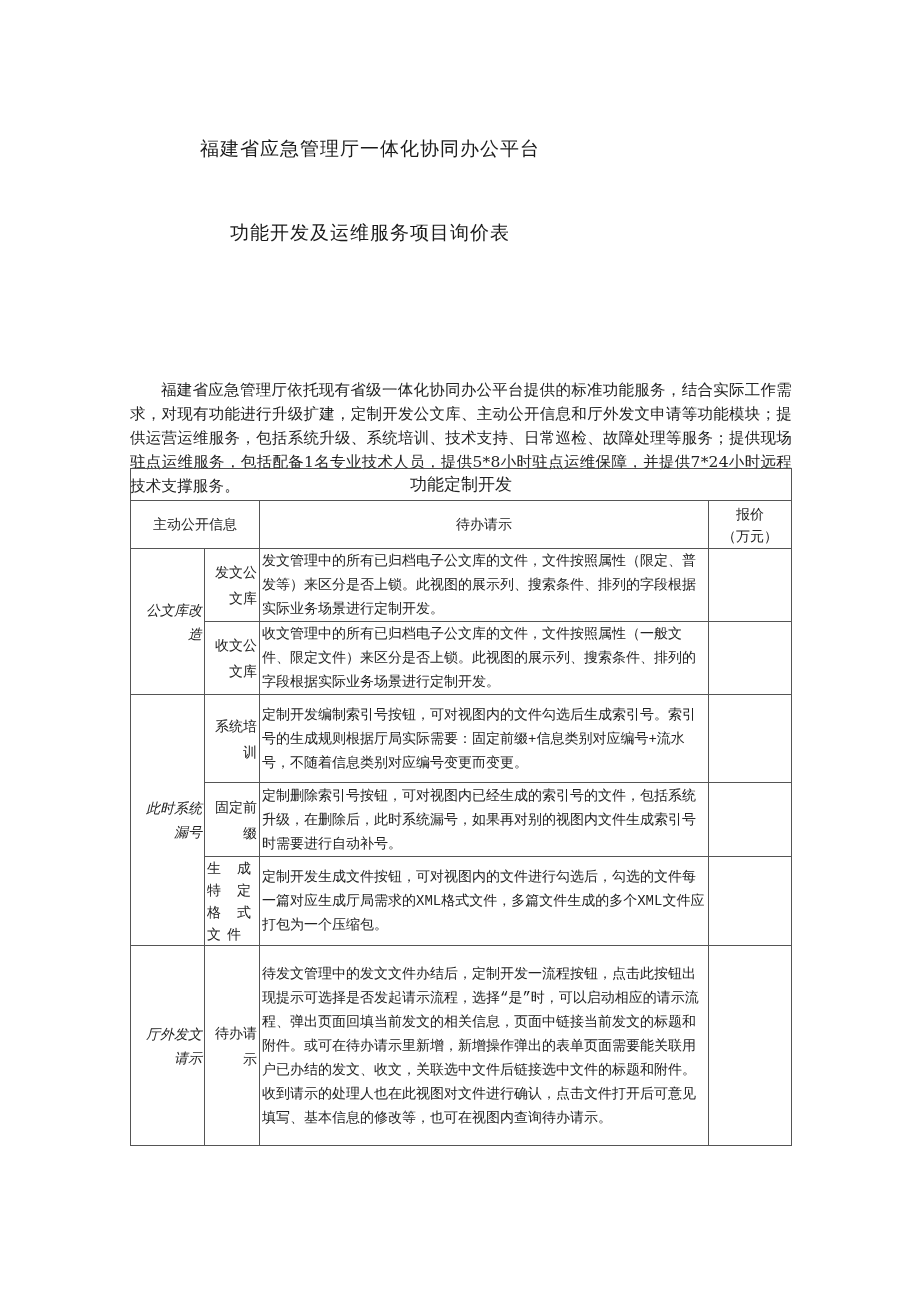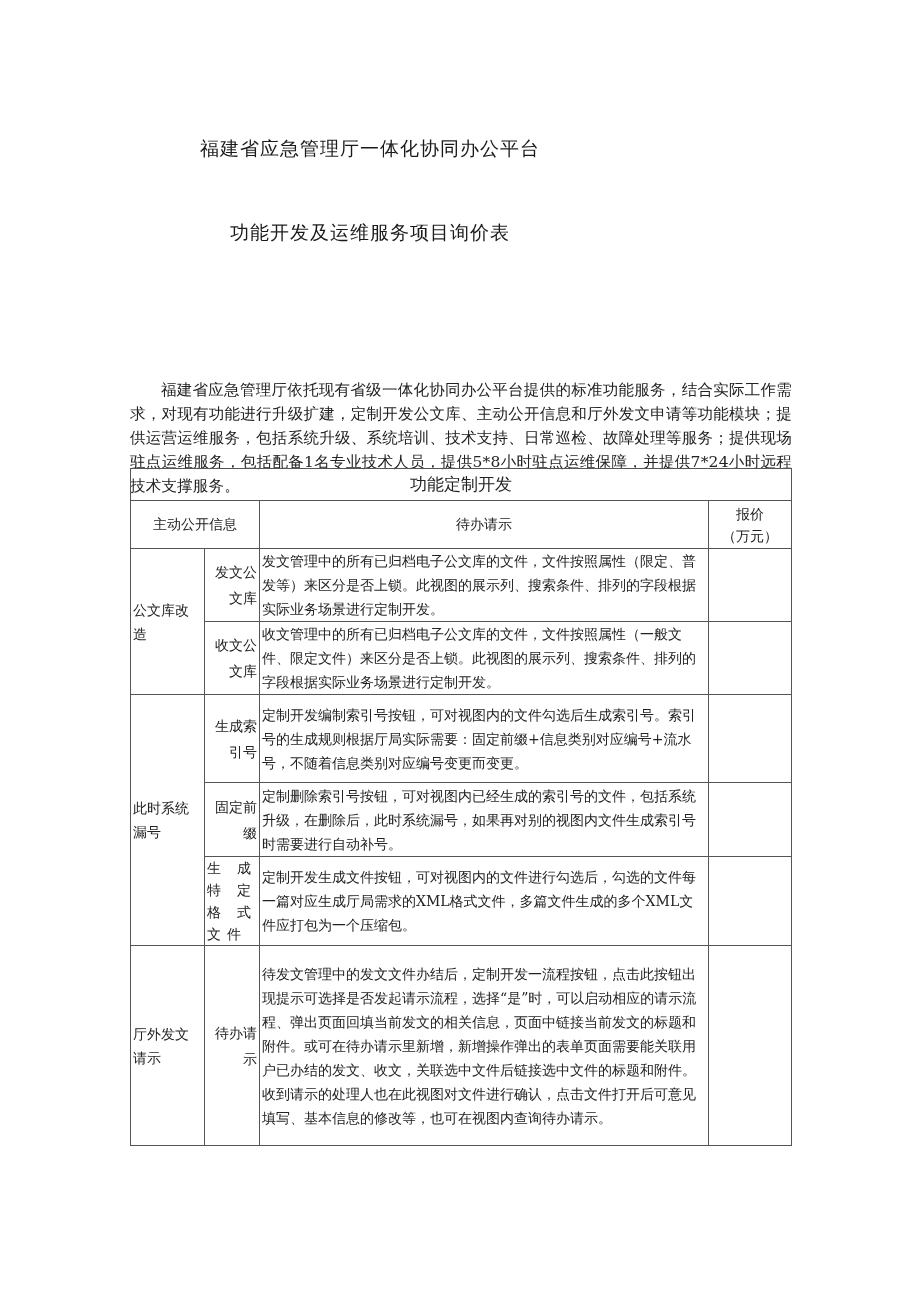--- a/index.html
+++ b/index.html
@@ -21,24 +21,24 @@
     font-family: "DejaVu Serif", serif; font-size: 14px; color: #222; padding-left: 13px;
   }
   table.main td {
     border: 1px solid #555; padding: 0 2px; vertical-align: middle;
   }
   .caption-cell {
     text-align: center; font-family: "DejaVu Sans", sans-serif; font-size: 17px; height: 31px;
   }
   .hdr { text-align: center; height: 47px; }
   .hdr-price { line-height: 22px; }
-  .grp { text-align: left; line-height: 24px; }
+  .grp { text-align: right; line-height: 24px; font-style: italic; }
   .sub { text-align: right; line-height: 26px; }
   .sub-left { text-align: justify; line-height: 22px; letter-spacing: 6px; }
-  .req { line-height: 24px; text-align: left; padding-left: 1px; }
+  .req { line-height: 24px; text-align: left; padding-left: 1px; font-family: Liberation Mono, monospace; }
   .price { }
 </style>
 </head>
 <body>
 
 <div class="title t1">福建省应急管理厅一体化协同办公平台</div>
 <div class="title t2">功能开发及运维服务项目询价表</div>
 
 <div class="intro">福建省应急管理厅依托现有省级一体化协同办公平台提供的标准功能服务，结合实际工作需求，对现有功能进行升级扩建，定制开发公文库、主动公开信息和厅外发文申请等功能模块；提供运营运维服务，包括系统升级、系统培训、技术支持、日常巡检、故障处理等服务；提供现场驻点运维服务，包括配备1名专业技术人员，提供5*8小时驻点运维保障，并提供7*24小时远程技术支撑服务。</div>
 
@@ -69,21 +69,21 @@
     <td class="price"></td>
   </tr>
   <tr style="height:73px">
     <td class="sub">收文公文库</td>
     <td class="req">收文管理中的所有已归档电子公文库的文件，文件按照属性（一般文件、限定文件）来区分是否上锁。此视图的展示列、搜索条件、排列的字段根据实际业务场景进行定制开发。</td>
     <td class="price"></td>
   </tr>
 
   <tr style="height:88px">
     <td rowspan="3" class="grp">此时系统漏号</td>
-    <td class="sub">生成索引号</td>
+    <td class="sub">系统培训</td>
     <td class="req">定制开发编制索引号按钮，可对视图内的文件勾选后生成索引号。索引号的生成规则根据厅局实际需要：固定前缀+信息类别对应编号+流水号，不随着信息类别对应编号变更而变更。</td>
     <td class="price"></td>
   </tr>
   <tr style="height:74px">
     <td class="sub">固定前缀</td>
     <td class="req">定制删除索引号按钮，可对视图内已经生成的索引号的文件，包括系统升级，在删除后，此时系统漏号，如果再对别的视图内文件生成索引号时需要进行自动补号。</td>
     <td class="price"></td>
   </tr>
   <tr style="height:73px">
     <td class="sub-left">生成特定格式文件</td>

